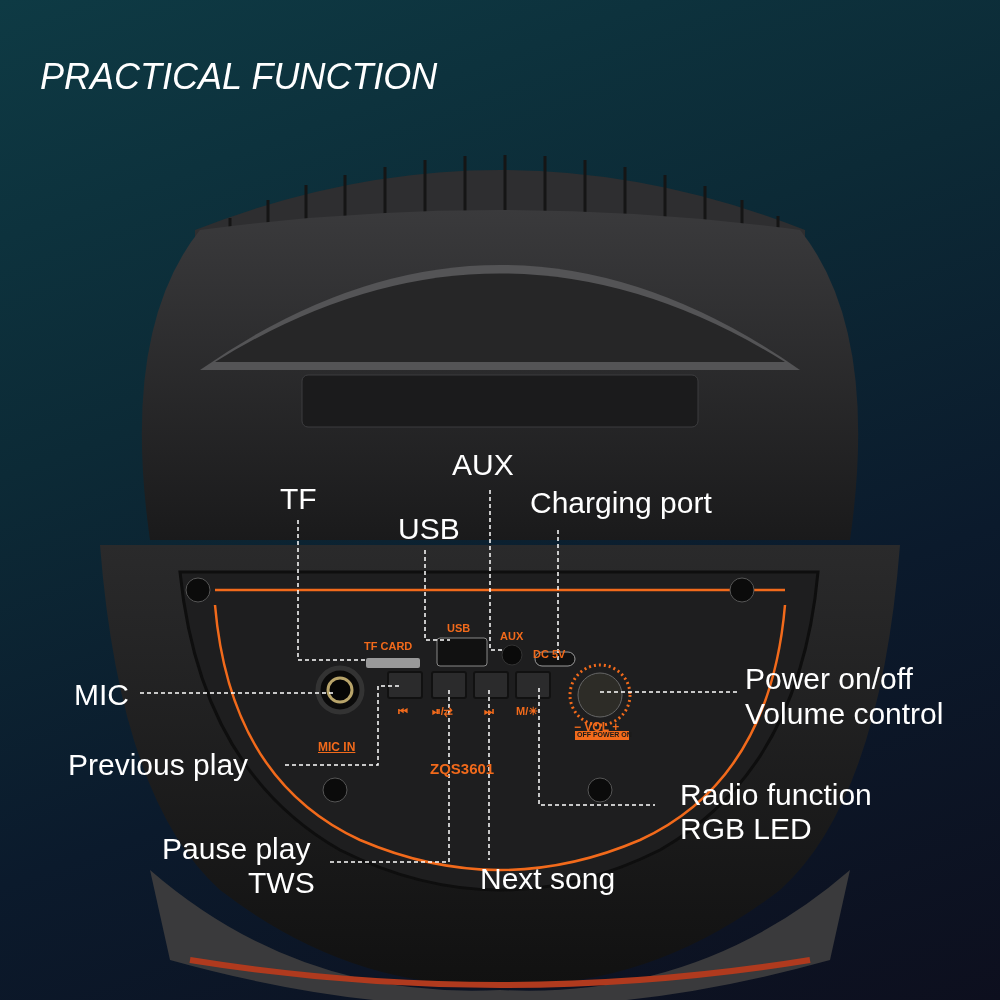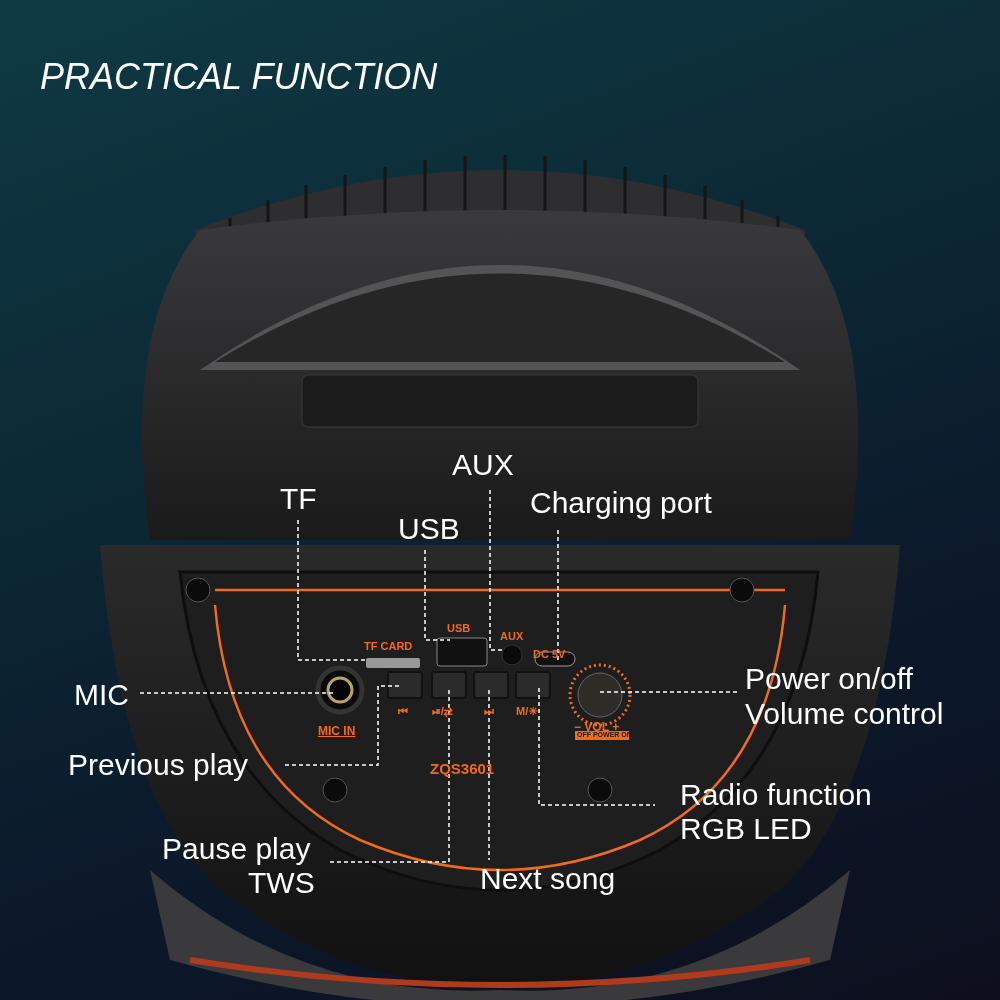--- a/index.html
+++ b/index.html
@@ -97,21 +97,21 @@
     <polyline points="330,862 449,862 449,688"></polyline>
     <polyline points="489,690 489,860"></polyline>
     <polyline points="539,688 539,805 655,805"></polyline>
   </g>
 </svg>
 
 <div class="plabel" style="left:364px;top:640px;">TF CARD</div>
 <div class="plabel" style="left:447px;top:622px;">USB</div>
 <div class="plabel" style="left:500px;top:630px;">AUX</div>
 <div class="plabel" style="left:533px;top:636px;margin-top:12px;">DC 5V</div>
-<div class="plabel" style="left:318px;top:724px;font-size:12px;text-decoration:underline;">MIC IN</div>
+<div class="plabel" style="left:318px;top:740px;font-size:12px;text-decoration:underline;">MIC IN</div>
 <div class="plabel" style="left:398px;top:705px;">⏮</div>
 <div class="plabel" style="left:432px;top:705px;">⏯/⇄</div>
 <div class="plabel" style="left:484px;top:705px;">⏭</div>
 <div class="plabel" style="left:516px;top:705px;">M/☀</div>
 <div class="plabel" style="left:574px;top:720px;font-size:12px;">− VOL +</div>
 <div class="plabel" style="left:577px;top:731px;font-size:7px;color:#1a1a1a;">OFF POWER ON</div>
 <div class="plabel" style="left:430px;top:760px;font-size:15px;text-align:center;">ZQS3601</div>
 
 <div class="lbl" style="left:280px;top:482px;">TF</div>
 <div class="lbl" style="left:452px;top:448px;">AUX</div>

